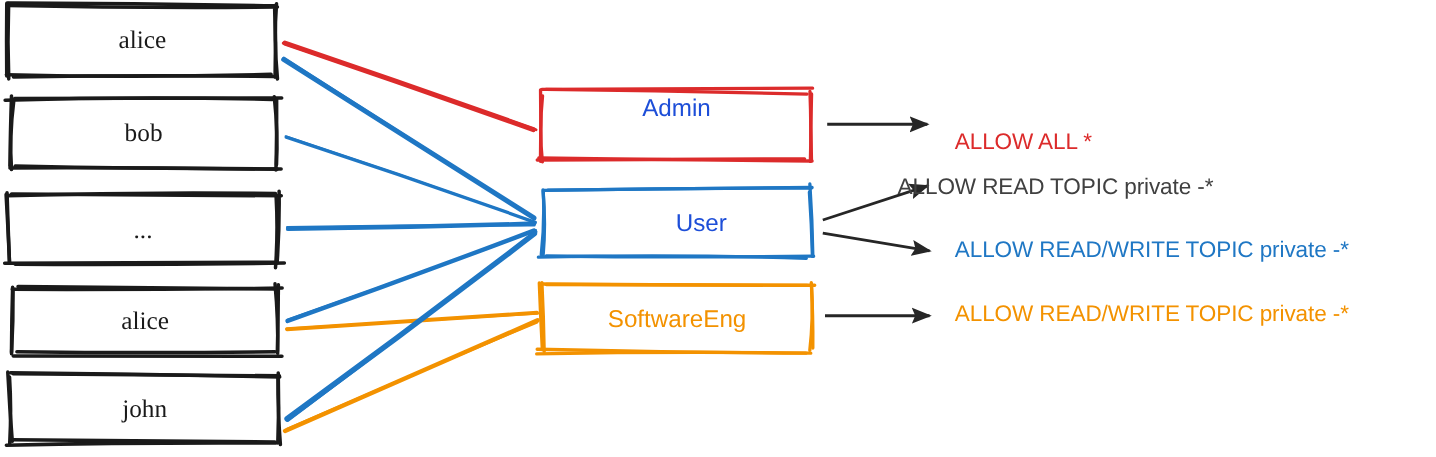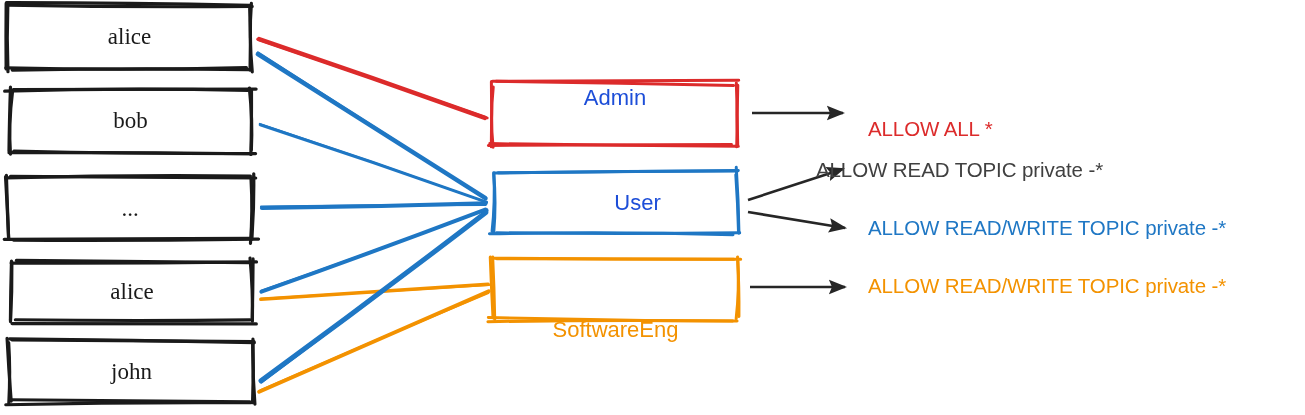--- a/index.html
+++ b/index.html
@@ -154,21 +154,21 @@
   <div id="user-labels">
       <div class="node-label user-label" style="left: 8px; top: 5px; width: 243px; height: 64px;">alice</div>
       <div class="node-label user-label" style="left: 10px; top: 90px; width: 241px; height: 62px;">bob</div>
       <div class="node-label user-label" style="left: 8px; top: 177px; width: 244px; height: 63px;">...</div>
       <div class="node-label user-label" style="left: 12px; top: 262px; width: 240px; height: 60px;">alice</div>
       <div class="node-label user-label" style="left: 10px; top: 341px; width: 243px; height: 62px;">john</div>
     </div>
   <div id="role-labels">
       <div class="node-label role-label" style="left: 492px; top: 67px; width: 246px; height: 62px; color: #1d4ed8;">Admin</div>
       <div class="node-label role-label" style="left: 494px; top: 172px; width: 287px; height: 62px; color: #1d4ed8;">User</div>
-      <div class="node-label role-label" style="left: 493px; top: 259px; width: 245px; height: 61px; color: rgb(243, 146, 0); margin-top: 40px;">SoftwareEng</div>
+      <div class="node-label role-label" style="left: 493px; top: 259px; width: 245px; height: 61px; color: rgb(243, 146, 0);">SoftwareEng</div>
     </div>
   <div id="perm-labels">
       <div class="perm-label" style="left: 868px; top: 102px; color: rgb(220, 43, 43); margin-top: 15px;">ALLOW ALL *</div>
       <div class="perm-label" style="left: 816px; top: 158px; color: #404040;">ALLOW READ TOPIC private -*</div>
       <div class="perm-label" style="left: 868px; top: 216px; color: rgb(31, 119, 196);">ALLOW READ/WRITE TOPIC private -*</div>
       <div class="perm-label" style="left: 868px; top: 274px; color: rgb(243, 146, 0); text-align: center;">ALLOW READ/WRITE TOPIC private -*</div>
     </div>
 
 </div>
 

